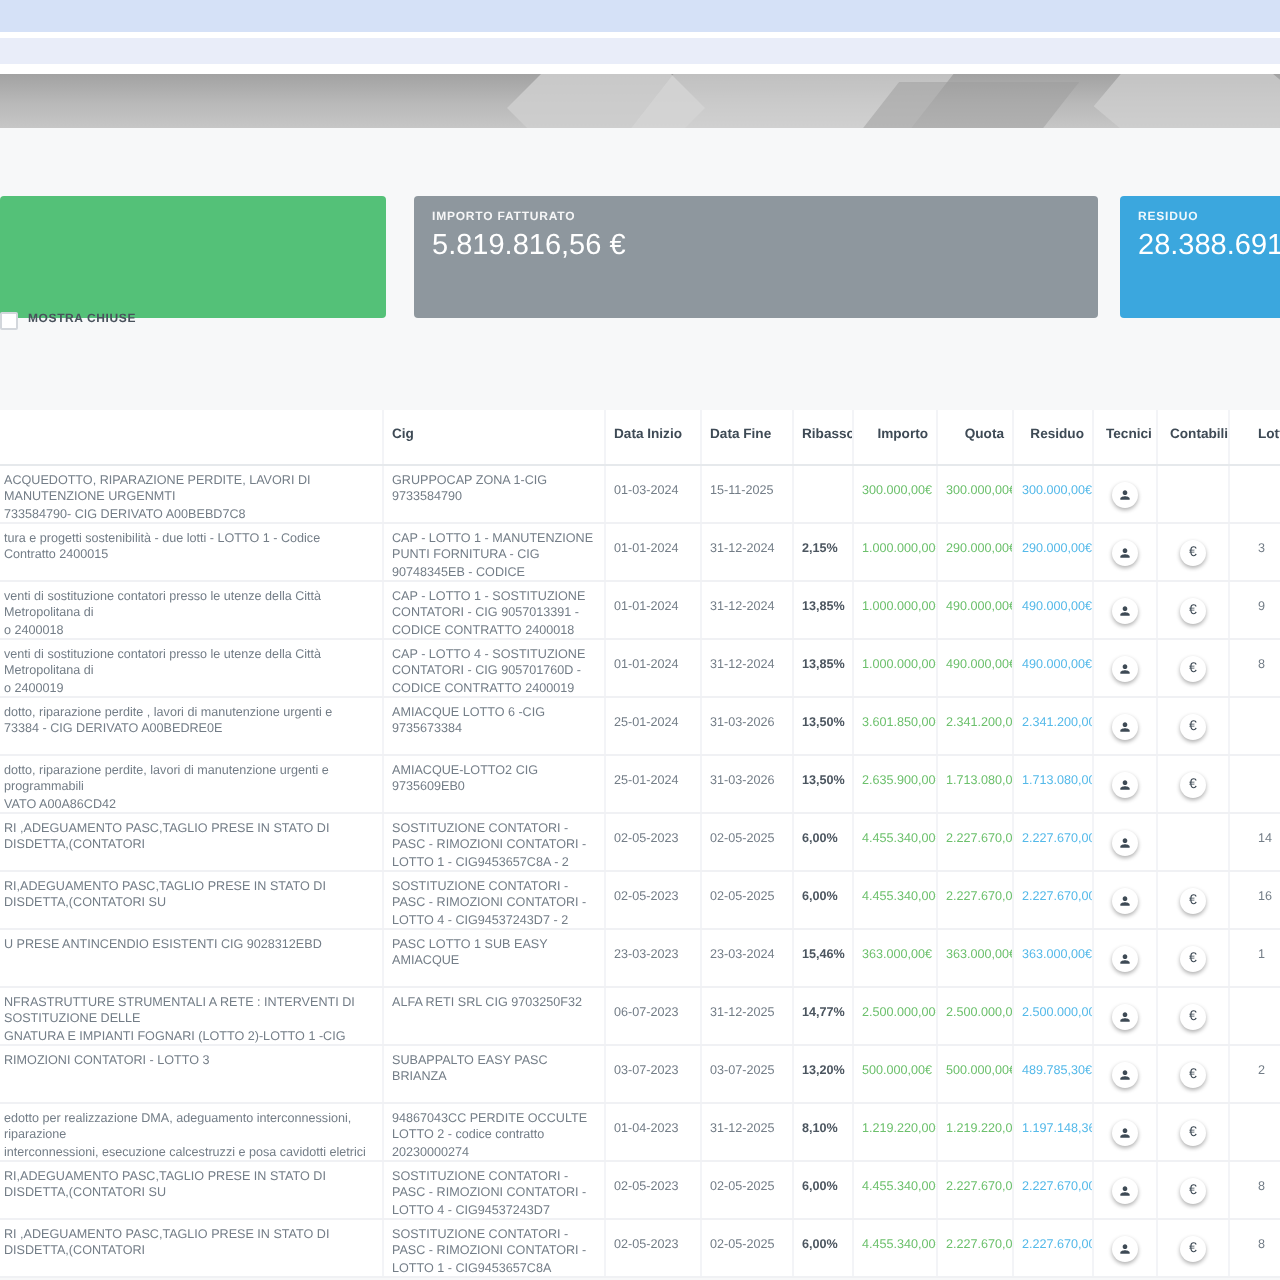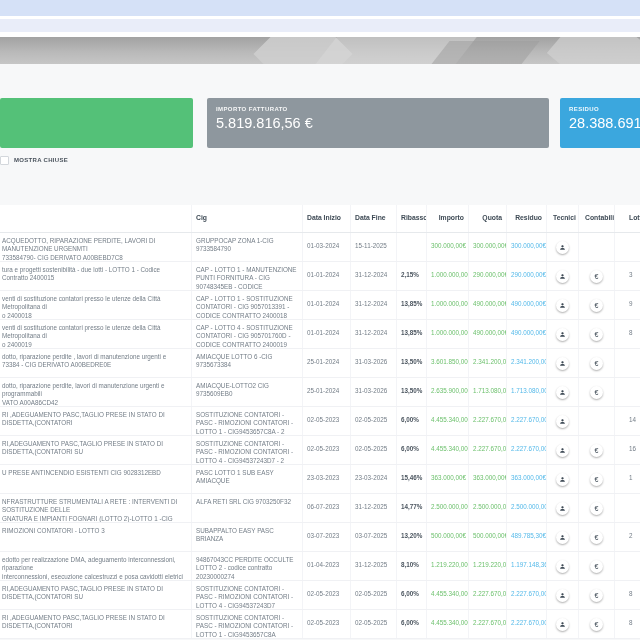--- a/index.html
+++ b/index.html
@@ -16,21 +16,21 @@
   .banner{position:absolute;top:37px;left:0;width:640px;height:27px;overflow:hidden;
     background:linear-gradient(180deg,#a2a2a2 0%,#b9b9b9 55%,#c6c6c6 100%);}
   .banner .sh{position:absolute;}
   .sh1{left:268px;top:-18px;width:70px;height:70px;background:#cfcfcf;transform:rotate(45deg);opacity:.85;}
   .sh2{left:318px;top:-6px;width:140px;height:60px;background:#d8d8d8;transform:skewX(-38deg);opacity:.55;}
   .sh3{left:560px;top:-20px;width:80px;height:70px;background:#d2d2d2;transform:rotate(40deg);opacity:.7;}
   .sh4{left:430px;top:4px;width:90px;height:50px;background:#9b9b9b;transform:skewX(-38deg);opacity:.5;}
   
   .page-bg{position:absolute;top:64px;left:0;width:640px;height:576px;background:#f7f8f9;}
   
-  .card{position:absolute;top:98px;height:50px;border-radius:2px;color:#fff;overflow:hidden;}
+  .card{position:absolute;top:98px;height:61px;border-radius:2px;color:#fff;overflow:hidden;}
   .card .label{font-size:6px;font-weight:bold;letter-spacing:.4px;margin:8px 0 0 9px;opacity:.92;}
   .card .value{font-size:14.5px;font-weight:400;margin:3px 0 0 9px;white-space:nowrap;}
   
   .checkbox{position:absolute;left:0px;top:156px;width:9px;height:9px;background:#fff;
     border:1px solid #d3d7dc;border-radius:1px;box-sizing:border-box;}
   .checkbox-label{position:absolute;left:14px;top:157px;font-size:6px;font-weight:bold;
     color:#49525c;letter-spacing:.3px;}
   
   .table-panel{position:absolute;top:205px;left:0;width:660px;background:#ffffff;}
   .trow{display:flex;align-items:stretch;border-bottom:1px solid #f0f1f4;}

